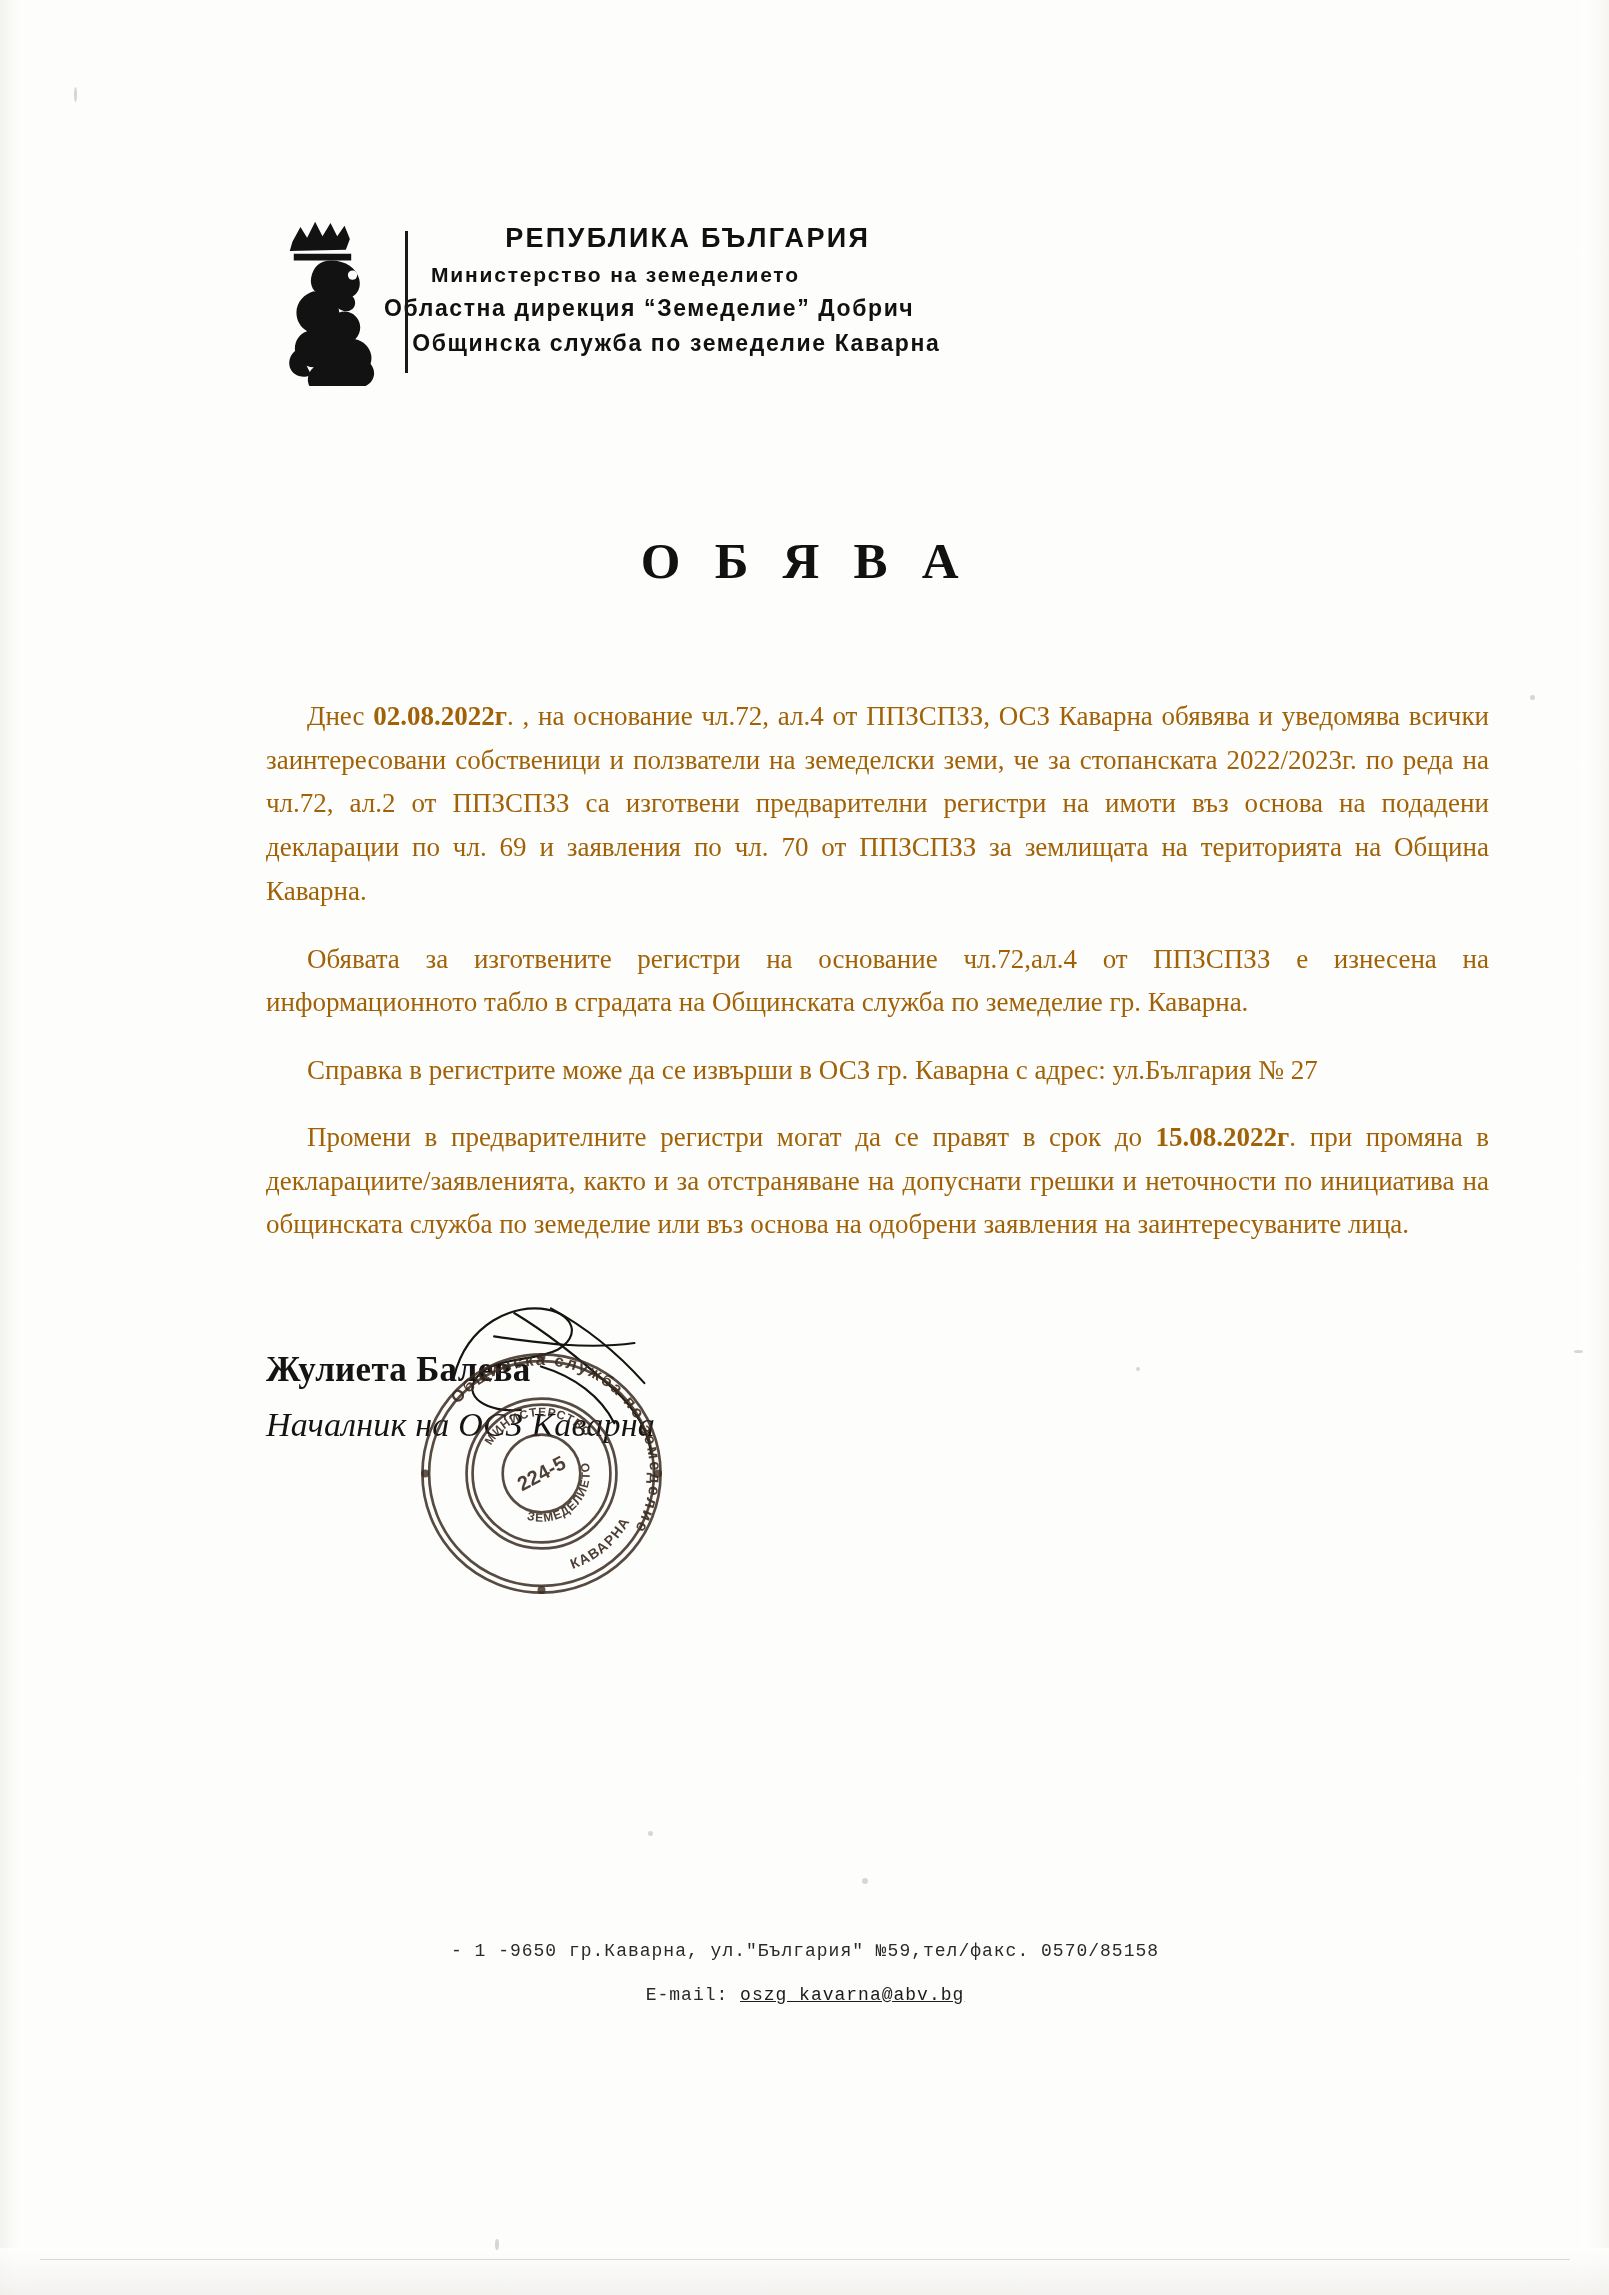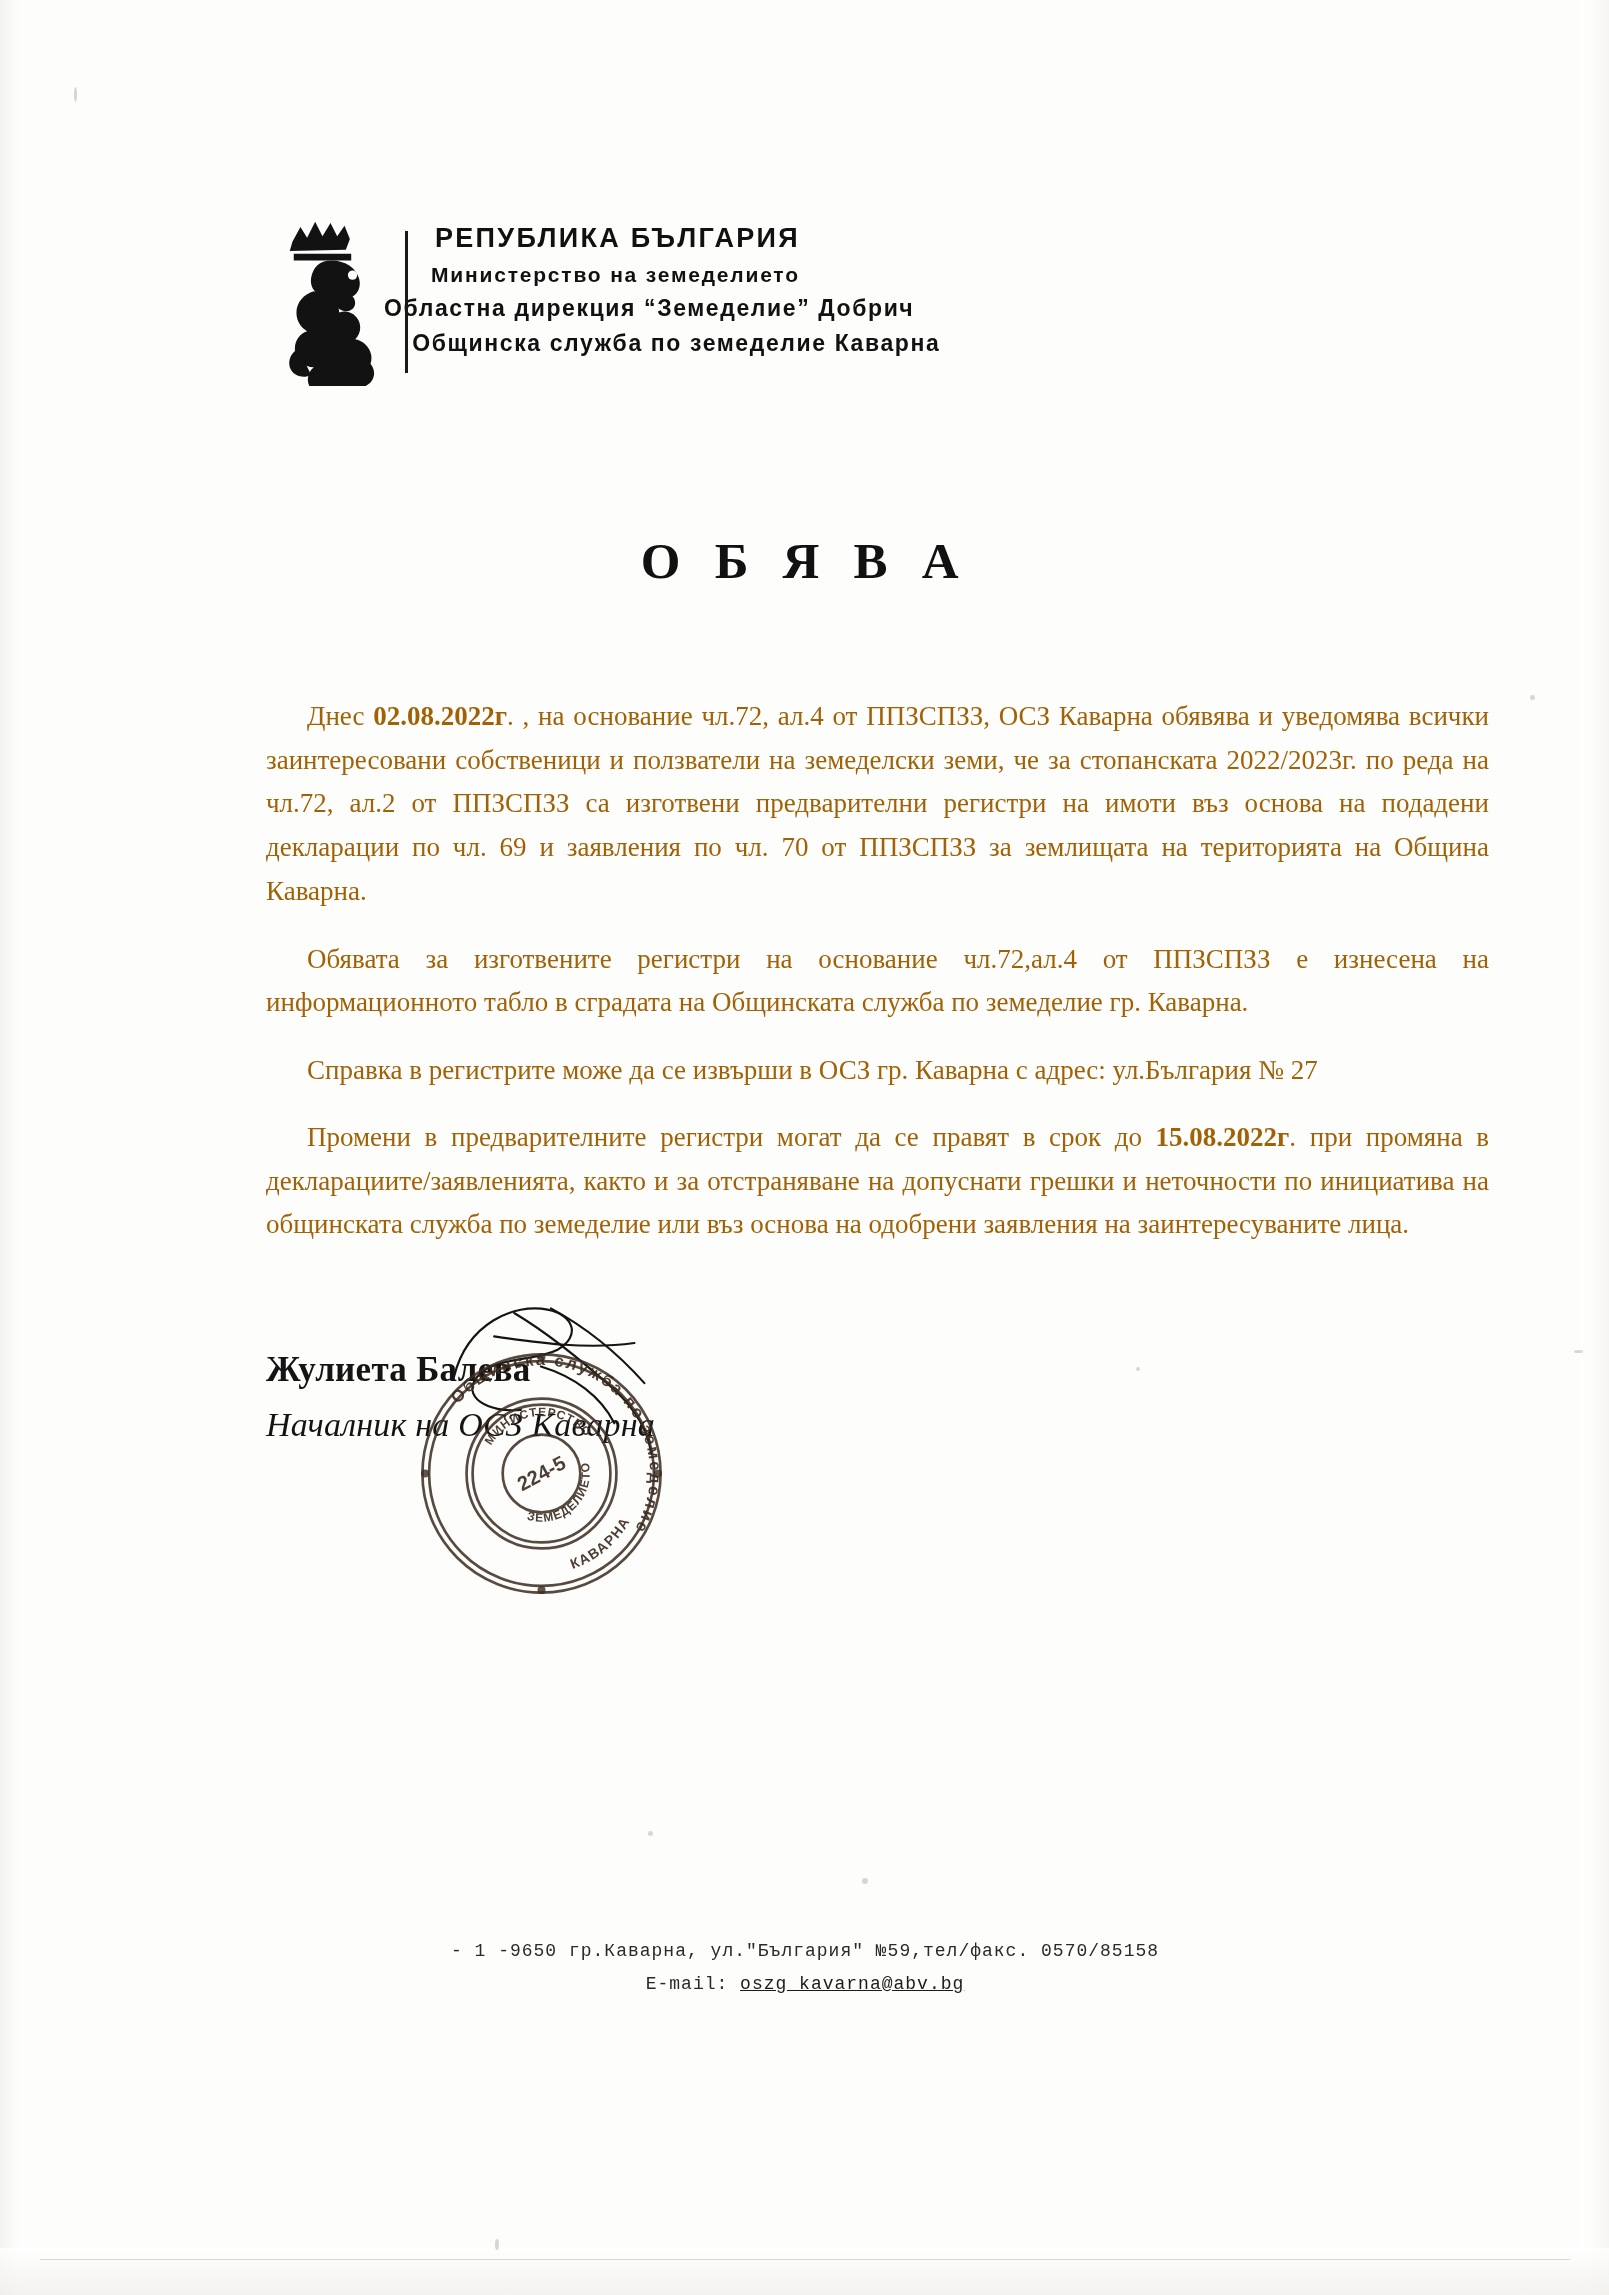--- a/index.html
+++ b/index.html
@@ -84,21 +84,21 @@
     padding-top: 4px;
   }
   .ministry-line {
     font-family: "Liberation Sans", sans-serif;
     font-weight: bold;
     color: #111;
     letter-spacing: 1.4px;
     line-height: 1.52;
     white-space: nowrap;
   }
-  .l1 { font-size: 27px; letter-spacing: 2.3px; padding-left: 4px;}
+  .l1 { font-size: 27px; letter-spacing: 2.3px; padding-left: 4px; text-align: center;}
   .l2 { font-size: 21px; letter-spacing: 1.8px; padding-left: 0px;}
   .l3 { font-size: 23px; letter-spacing: 1.6px; margin-left: -47px;}
   .l4 { font-size: 23px; letter-spacing: 1.6px; margin-left: -18.7px;}
 
   
   .doc-title {
     position: absolute;
     top: 532px;
     left: 0;
     width: 1610px;
@@ -176,21 +176,21 @@
     left: 0;
     top: 1938px;
     width: 1610px;
     text-align: center;
     font-family: "Liberation Mono", monospace;
     font-size: 18px;
     color: #2a2a2a;
     letter-spacing: 1px;
     line-height: 1.5;
   }
-  .footer .email-row { margin-top: 6px; }
+  .footer .email-row { margin-top: 17px; }
   .footer .email {
     text-decoration: underline;
     color: #1b1b1b;
     letter-spacing: 1px;
   }
 </style>
 </head>
 <body>
 
 <div class="page">

